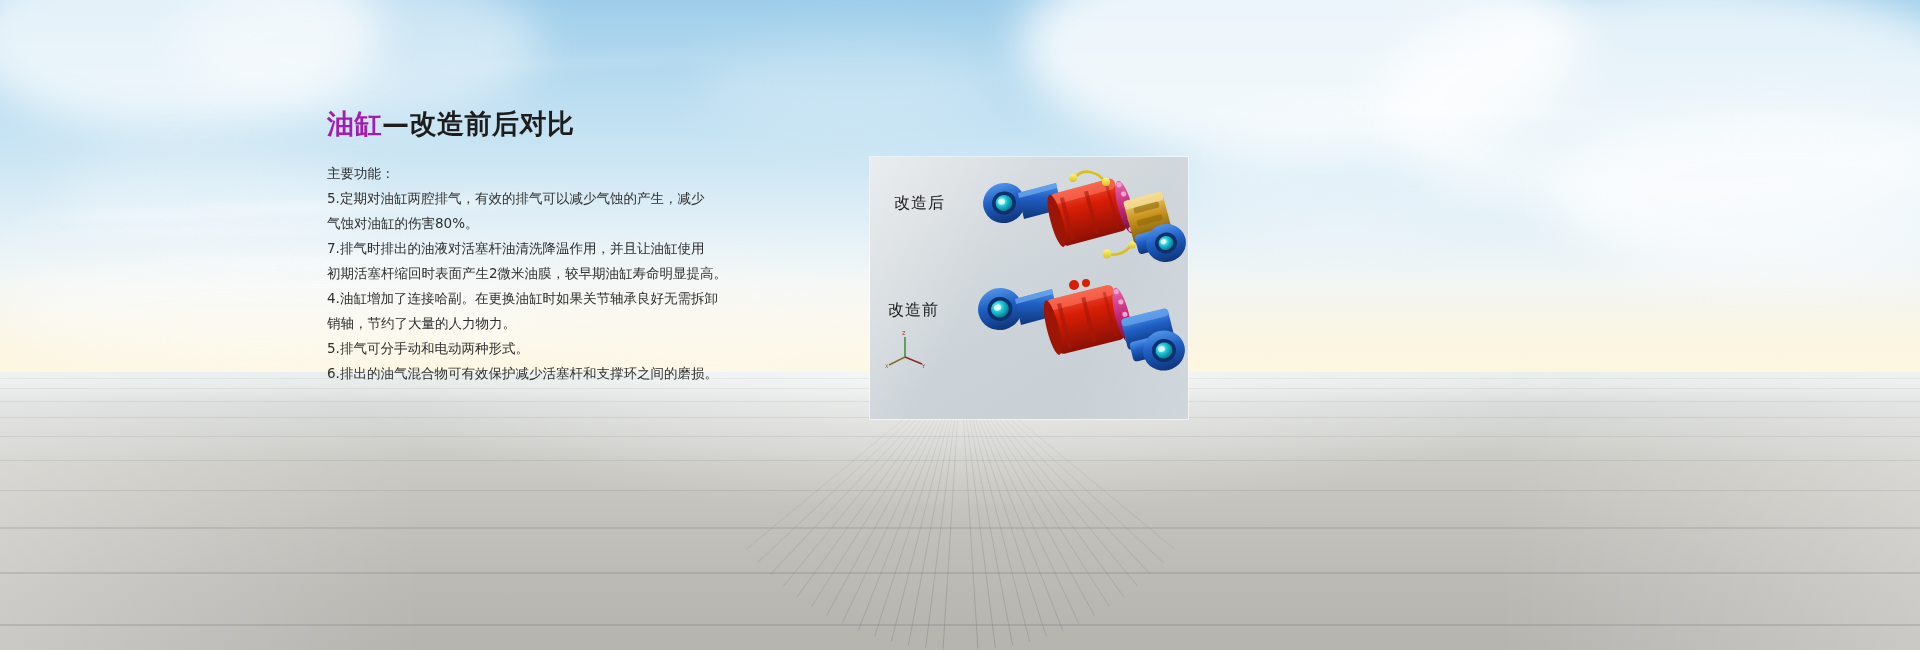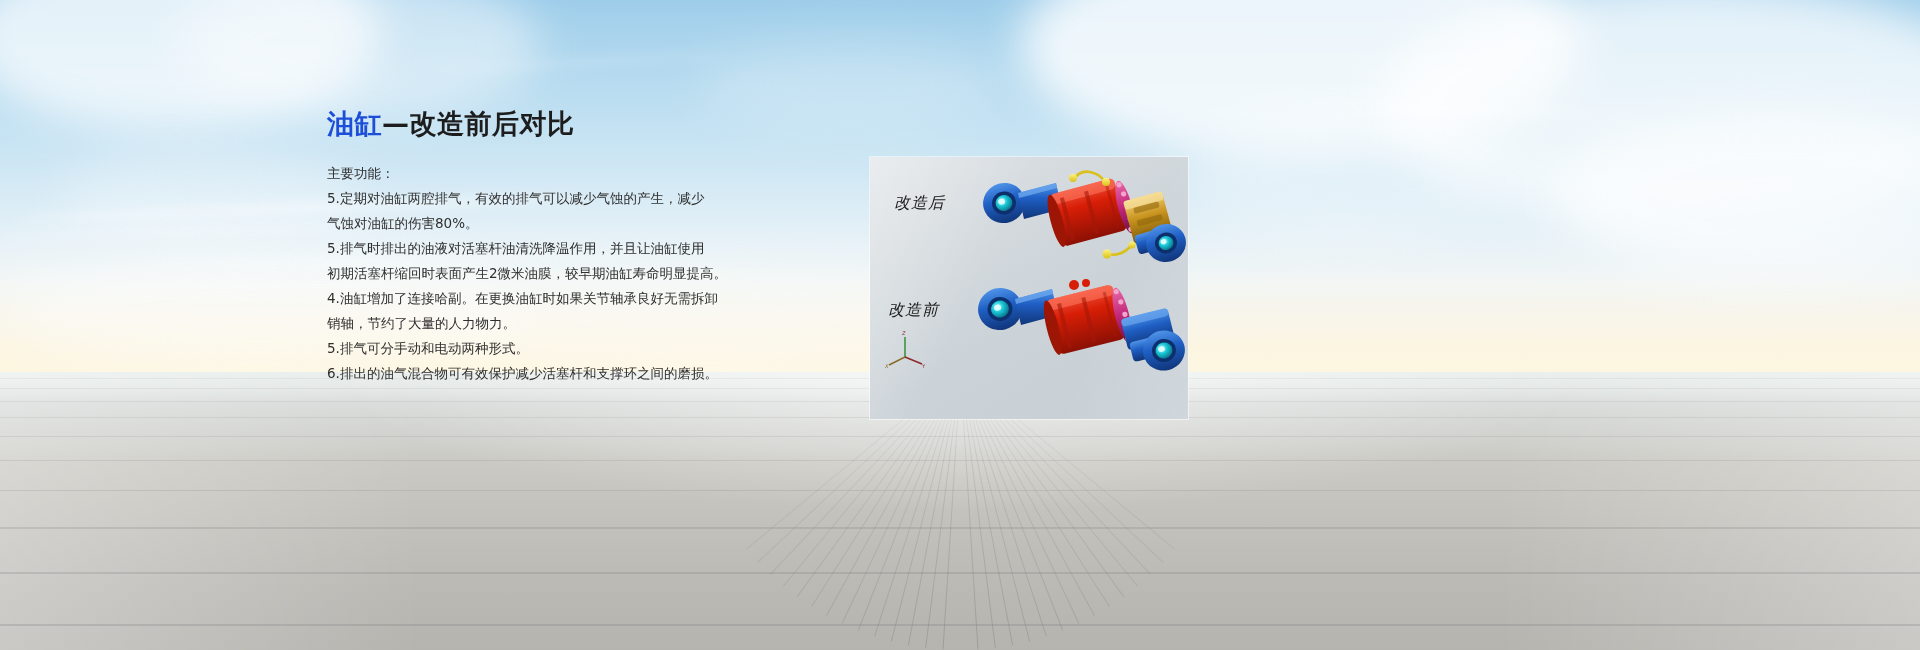--- a/index.html
+++ b/index.html
@@ -90,42 +90,41 @@
   }
 
   
   .copy { position:absolute; left:327px; top:108px; width:520px; }
 
   .title {
     font-size:27px; font-weight:bold; letter-spacing:.5px;
     color:#1d1d1d; line-height:1.2; white-space:nowrap;
     font-family:"DejaVu Sans","Liberation Sans",sans-serif;
   }
-  .title .hl { color:#1d4ed8; }
+  .title .hl { color:#a21caf; }
 
   .subtitle {
     margin-top:9px; font-size:13.5px; color:#6f7b84; letter-spacing:.35px;
     font-family:"Liberation Sans",sans-serif; white-space:nowrap;
   }
 
   .body { margin-top:21px; }
   .body p {
     font-size:13.5px; color:#2f2f2f; line-height:25px;
     white-space:nowrap;
     font-family:"DejaVu Sans","Liberation Sans",sans-serif;
   }
   .body p .red { color:#e60012; }
 
   
   .panel {
     position:absolute; left:870px; top:157px; width:318px; height:262px;
     background:linear-gradient(150deg,#dfe3e7 0%,#d4dade 30%,#ccd3d8 58%,#c6ced4 100%);
     box-shadow:0 0 0 1px rgba(255,255,255,.5);
     overflow:hidden;
-    font-style:italic;
   }
   .lbl {
     position:absolute; font-size:16px; color:#1c1c1c; letter-spacing:1px;
     font-family:"DejaVu Serif","Liberation Serif",serif; white-space:nowrap;
   }
   .lbl-after  { left:24px; top:36px; }
   .lbl-before { left:18px; top:143px; }
 
   .axis { position:absolute; left:15px; top:172px; width:42px; height:40px; }
 
@@ -207,21 +206,21 @@
     </div>
 
   <div class="copy">
     <div class="title">
       <span class="hl">油缸</span><span>—改造前后对比</span>
     </div>
     <div class="body" id="body-lines">
         <p><span>主要功能：</span></p>
         <p><span>5.定期对油缸两腔排气，有效的排气可以减少气蚀的产生，减少</span></p>
         <p><span>气蚀对油缸的伤害80%。</span></p>
-        <p><span>5.排气时排出的油液对活塞杆油清洗降温作用，并且让油缸使用</span></p>
+        <p><span>7.排气时排出的油液对活塞杆油清洗降温作用，并且让油缸使用</span></p>
         <p><span>初期活塞杆缩回时表面产生2微米油膜，较早期油缸寿命明显提高。</span></p>
         <p><span>4.油缸增加了连接哈副。在更换油缸时如果关节轴承良好无需拆卸</span></p>
         <p><span>销轴，节约了大量的人力物力。</span></p>
         <p><span>5.排气可分手动和电动两种形式。</span></p>
         <p><span>6.排出的油气混合物可有效保护减少活塞杆和支撑环之间的磨损。</span></p>
       </div>
   </div>
 
   <div class="panel">
     <div class="panel-sheen"></div>

